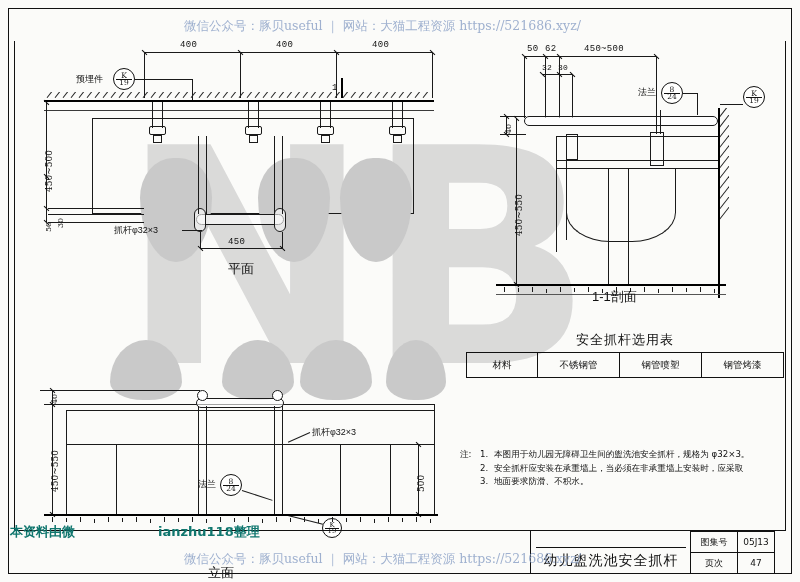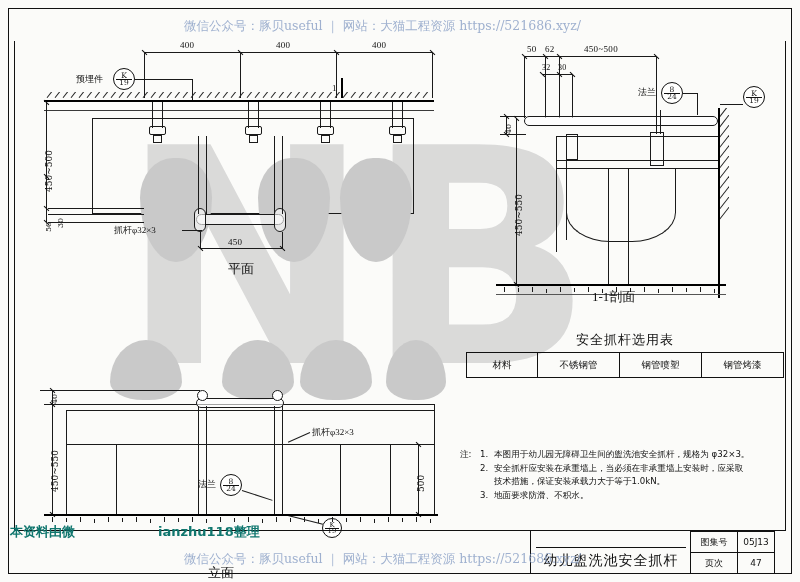--- a/index.html
+++ b/index.html
@@ -15,22 +15,22 @@
 
   .dwg{position:absolute;}
   .ln{position:absolute;background:#1a1a1a;}
   .h{height:1px;}
   .v{width:1px;}
   .thin{background:#3a3a3a;}
   .thick{background:#000;}
   .box{position:absolute;border:1px solid #1a1a1a;box-sizing:border-box;}
 
   .txt{position:absolute;white-space:nowrap;font-size:9px;line-height:1;color:#111;}
-  .txt.cn{font-family:Liberation Serif, serif;}
-  .txt.num{font-family:Liberation Serif, serif;font-size:9px;letter-spacing:.3px;}
+  .txt.cn{font-family:Liberation Sans, sans-serif;}
+  .txt.num{font-family:Liberation Mono, monospace;font-size:9px;letter-spacing:.3px;}
   .txt.big{font-size:13px;}
   .vtxt{position:absolute;white-space:nowrap;font-size:9px;
         font-family:"DejaVu Serif","Liberation Serif",serif;
         transform-origin:left top;transform:rotate(-90deg);}
 
   
   .tick{position:absolute;width:7px;height:1px;background:#111;transform:rotate(45deg);}
 
   
   .hatch{position:absolute;overflow:hidden;}
@@ -375,21 +375,20 @@
       <span>本图用于幼儿园无障碍卫生间的盥洗池安全抓杆，规格为 φ32×3。</span>
     </div>
     <div class="row">
       <span class="k"></span>
       <span class="n">2.</span>
       <span>安全抓杆应安装在承重墙上，当必须在非承重墙上安装时，应采取</span>
     </div>
     <div class="row">
       <span class="k"></span>
       <span class="n"></span>
-      <span>技术措施，保证安装承载力大于等于1.0kN。</span>
     </div>
     <div class="row">
       <span class="k"></span>
       <span class="n">3.</span>
       <span>地面要求防滑、不积水。</span>
     </div>
   </div>
 
   <div class="dwg">
 

